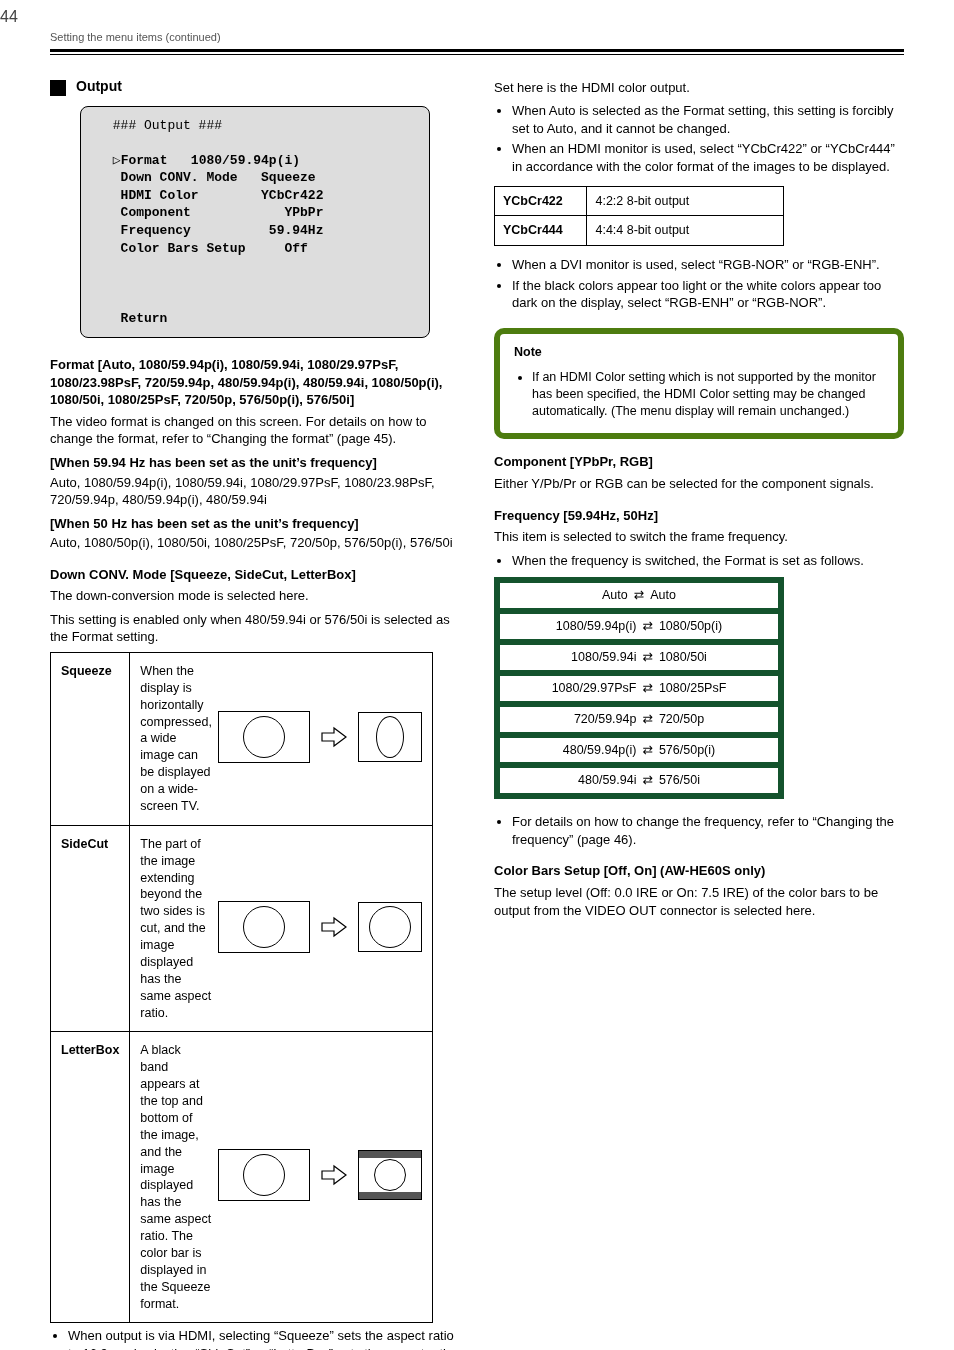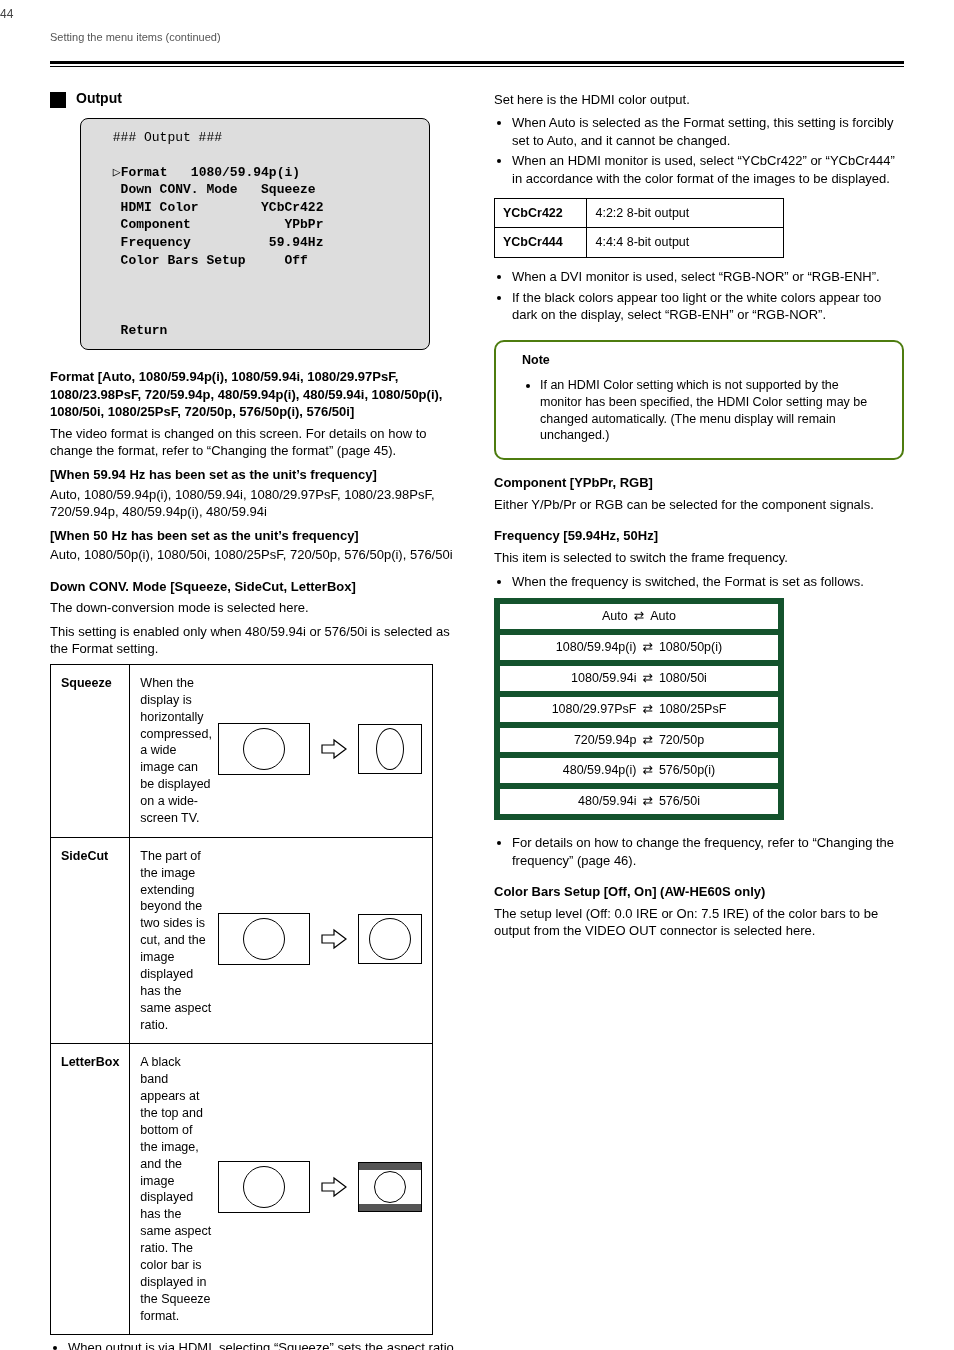--- a/index.html
+++ b/index.html
@@ -1,34 +1,34 @@
 <!DOCTYPE html>
 <html><head>
 <meta charset="utf-8">
 <style>
   html,body{margin:0;padding:0;background:#fff;color:#000;font-family:Arial,Helvetica,sans-serif;font-size:13px;line-height:1.35}
   .page{width:954px;margin:0 auto;padding:30px 50px 60px 50px;box-sizing:border-box;position:relative}
-  .pagenum{position:absolute;top:6px;left:0;font-size:12px;color:#444}
+  .pagenum{position:absolute;top:6px;left:0;font-size:16px;color:#444}
   .band{border-top:3px solid #000;margin:2px 0 0 0}
   .band2{border-top:1px solid #000;margin:2px 0 22px 0}
   .cols{display:flex;gap:34px}
   .col{flex:1 1 0}
   .sqlabel{display:flex;align-items:flex-end;gap:10px;font-weight:bold;font-size:14px;margin-bottom:10px}
   .sq{width:16px;height:16px;background:#000;margin-top:2px;flex:0 0 auto}
   .osd{background:#ddd;border:1px solid #000;border-radius:8px;padding:10px 24px;font-family:"Lucida Console","Courier New",monospace;font-size:13px;white-space:pre;line-height:1.35;margin:4px 0 18px 30px;width:300px;color:#000}
   .bold{font-weight:bold}
   h4{margin:14px 0 4px 0;font-size:13px}
   .desc{margin:2px 0 6px 0}
   .optline{margin:2px 0}
   .bullets{margin:4px 0 4px 0;padding-left:18px}
   .bullets li{margin:3px 0}
   .tbl{border-collapse:collapse;width:100%;margin:10px 0;font-size:12.5px}
   .tbl th,.tbl td{border:1px solid #000;padding:6px 8px;text-align:left;vertical-align:top}
   .tblsmall{width:290px}
-  .notebox{border:2px solid #4d7c0f;border-radius:10px;padding:10px 26px;margin:16px 0 10px 0;font-size:12.5px}
+  .notebox{border:6px solid #4d7c0f;border-radius:10px;padding:10px 14px;margin:16px 0 10px 0;font-size:12.5px}
   .notebox .notehead{font-weight:bold;margin-bottom:4px}
   .freqtbl{border-collapse:collapse;width:290px;font-size:12.5px;margin:8px 0 14px 0}
   .freqtbl td{border:6px solid #14532d;padding:4px 6px;text-align:center}
   .arrowsym{display:inline-block;margin:0 6px}
   .modetbl{border-collapse:collapse;width:370px;font-size:12.5px;margin-top:6px}
   .modetbl td{border:1px solid #000;padding:10px 10px;vertical-align:top}
   .dcell{display:flex;flex-direction:row;gap:6px}
   .illus{display:flex;align-items:center;justify-content:center;gap:10px;padding-bottom:4px}
   .wide{width:90px;height:50px;border:1px solid #000;background:#fff;display:flex;align-items:center;justify-content:center}
   .narrow{width:62px;height:48px;border:1px solid #000;background:#fff;display:flex;align-items:center;justify-content:center;position:relative}
@@ -36,21 +36,21 @@
   .lbstripe .narrow::after{content:"";position:absolute;left:0;right:0;bottom:0;height:7px;background:#555}
   .circ{width:40px;height:40px;border:1px solid #000;border-radius:50%}
   .oval{width:26px;height:40px;border:1px solid #000;border-radius:50%}
   .circS{width:30px;height:30px;border:1px solid #000;border-radius:50%}
   svg.bigarrow{width:28px;height:24px}
 </style>
 </head>
 <body>
 <div class="page">
 <div class="pagenum">44</div>
-<div style="font-size:11px;color:#555;text-align:left;margin-bottom:16px">Setting the menu items (continued)</div>
+<div style="font-size:11px;color:#555;text-align:left;margin-bottom:4px">Setting the menu items (continued)</div>
 <div class="band"></div>
 <div class="band2"></div>
 
 <div class="cols">
 
 <div class="col">
   <div class="sqlabel">
     <span class="sq"></span>
     <span>Output</span>
   </div>

